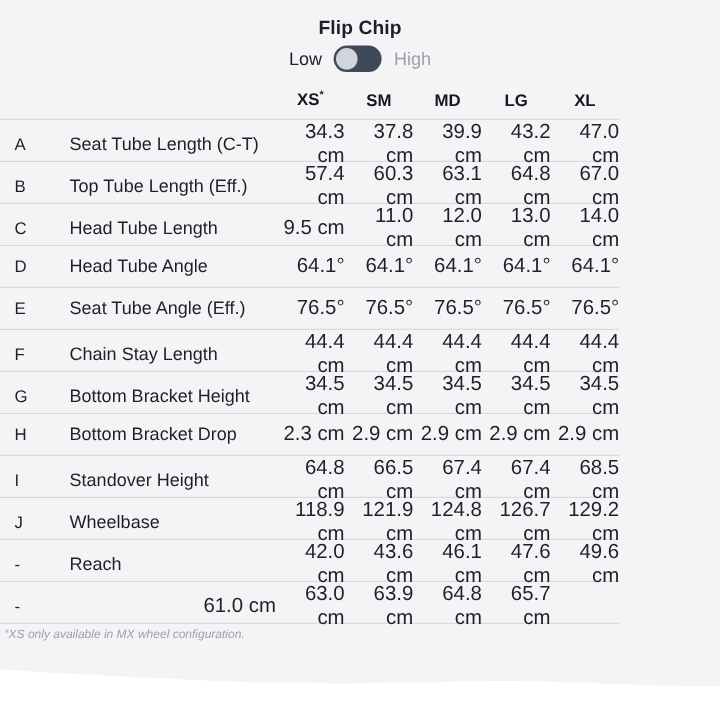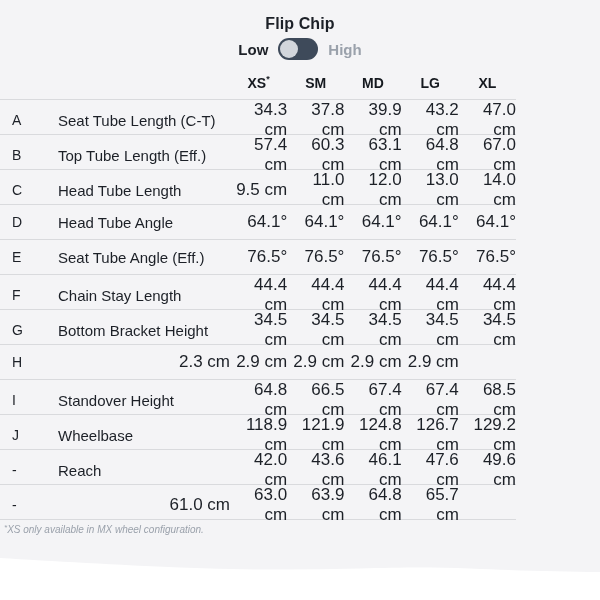--- a/index.html
+++ b/index.html
@@ -31,21 +31,20 @@
     color:var(--text-primary);
     letter-spacing:.1px;
   }
   .toggle-row{
     margin-top:5px;
     display:flex;
     align-items:center;
     justify-content:center;
     gap:10px;
     font-size:15px;
-    font-weight:bold;
   }
   .toggle-label-low{color:var(--text-primary);cursor:pointer;}
   .toggle-label-high{color:var(--text-muted);cursor:pointer;}
   .toggle{
     width:40px;height:22px;
     border-radius:11px;
     background:var(--toggle-track);
     position:relative;
     cursor:pointer;
     flex:0 0 auto;
@@ -201,20 +200,21 @@
     <div class="cell label">Bottom Bracket Height</div>
     <div class="cell val">34.5 cm</div>
     <div class="cell val">34.5 cm</div>
     <div class="cell val">34.5 cm</div>
     <div class="cell val">34.5 cm</div>
     <div class="cell val">34.5 cm</div>
   </div>
 
   <div class="trow">
     <div class="cell key">H</div>
+    <div class="cell label">Bottom Bracket Drop</div>
     <div class="cell val">2.3 cm</div>
     <div class="cell val">2.9 cm</div>
     <div class="cell val">2.9 cm</div>
     <div class="cell val">2.9 cm</div>
     <div class="cell val">2.9 cm</div>
   </div>
 
   <div class="trow">
     <div class="cell key">I</div>
     <div class="cell label">Standover Height</div>

